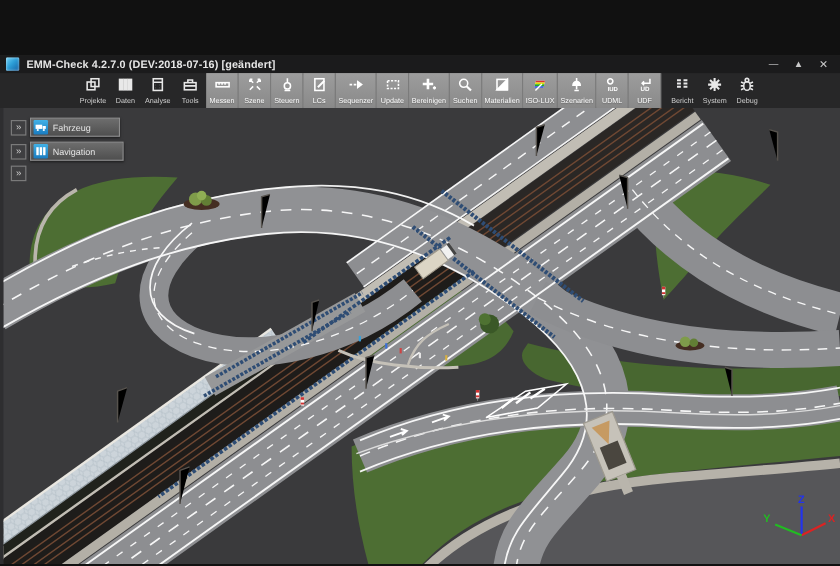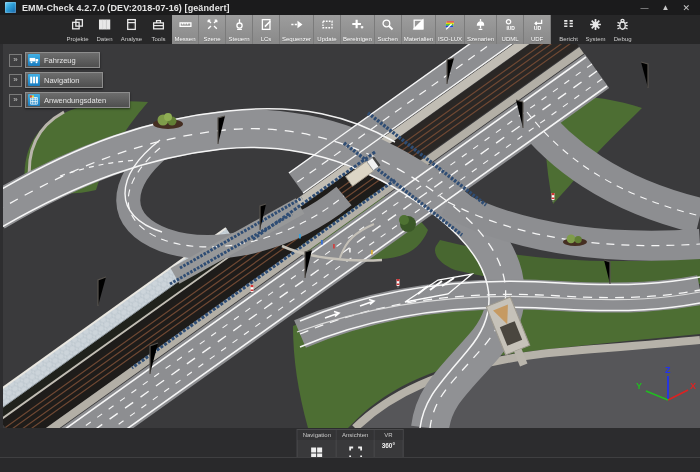--- a/index.html
+++ b/index.html
@@ -1,18 +1,18 @@
 <!DOCTYPE html>
 <html style="--accent: #2d9fd8; --ribbon_light: #8f8f8f; --viewport_bg: #3a3a3c; --road: #8d8e91; --grass: #4d6e33; --rail: #6f4833; --fence_blue: #2f4d74; --wall: #ccd4da; --axis_x: #dd2222; --axis_y: #22bb22; --axis_z: #2233ee;"><head>
 <meta charset="utf-8">
 <style>
   html,body{margin:0;padding:0;background:#111;}
   *{box-sizing:border-box;}
-  .window{position:relative;width:700px;height:472px;background:#242425;overflow:hidden;
-          font-family:"Liberation Sans", sans-serif; -webkit-font-smoothing:antialiased;}
+  .window{position:relative;width:700px;height:424px;background:#242425;overflow:hidden;
+          font-family:"Liberation Sans", sans-serif;margin-top:46px; -webkit-font-smoothing:antialiased;}
 
   
   .titlebar{position:absolute;top:0;left:0;width:700px;height:15px;background:#1b1b1c;
             display:flex;align-items:center;}
   .appicon{width:11px;height:11px;margin-left:5px;border-radius:1px;
            background:linear-gradient(135deg,#6fd0f5 0%,#2d9fd8 45%,#1460a4 100%);
            box-shadow:inset 0 0 2px rgba(255,255,255,.7);}
   .apptitle{margin-left:6px;font-size:9px;font-weight:bold;color:#e6e6e6;letter-spacing:.1px;}
   .wincontrols{margin-left:auto;display:flex;align-items:center;gap:13px;padding-right:10px;}
   .winbtn{color:#c9c9c9;font-size:8px;line-height:10px;cursor:default;}
@@ -478,30 +478,20 @@
                 <rect x="1.5" y="2" width="2.4" height="8" fill="#fff"></rect>
                 <rect x="4.9" y="2" width="2.4" height="8" fill="#fff"></rect>
                 <rect x="8.3" y="2" width="2.4" height="8" fill="#fff"></rect>
               </svg>
             </span>
             <span class="plabel">Navigation</span>
           </button>
         </div>
         <div class="prow">
           <button class="chev">»</button>
-          <button class="pbtn">
-            <span class="picon">
-              <svg width="10" height="10" viewBox="0 0 12 12">
-                <path d="M2,5 h8 M2,8 h8 M4.5,3 v8 M7.5,3 v8 M2,3 h8 M2,11 h8 M2,3 v8 M10,3 v8" stroke="#fff" stroke-width="0.9" fill="none"></path>
-                <path d="M1,0.5 L6,0.5 L6,3 L1,3 Z" fill="#e8d23a"></path>
-                <path d="M1,0.5 L3.5,0.5 L3.5,3 L1,3 Z" fill="#d04545"></path>
-              </svg>
-            </span>
-            <span class="plabel">Anwendungsdaten</span>
-          </button>
         </div>
       </div>
   </div>
 
   <div class="bottombar">
     <div class="btool">
         <div class="bgroup">
           <div class="blabel">Navigation</div>
           <div class="bicon">
             <span><svg width="14" height="14" viewBox="0 0 14 14">

